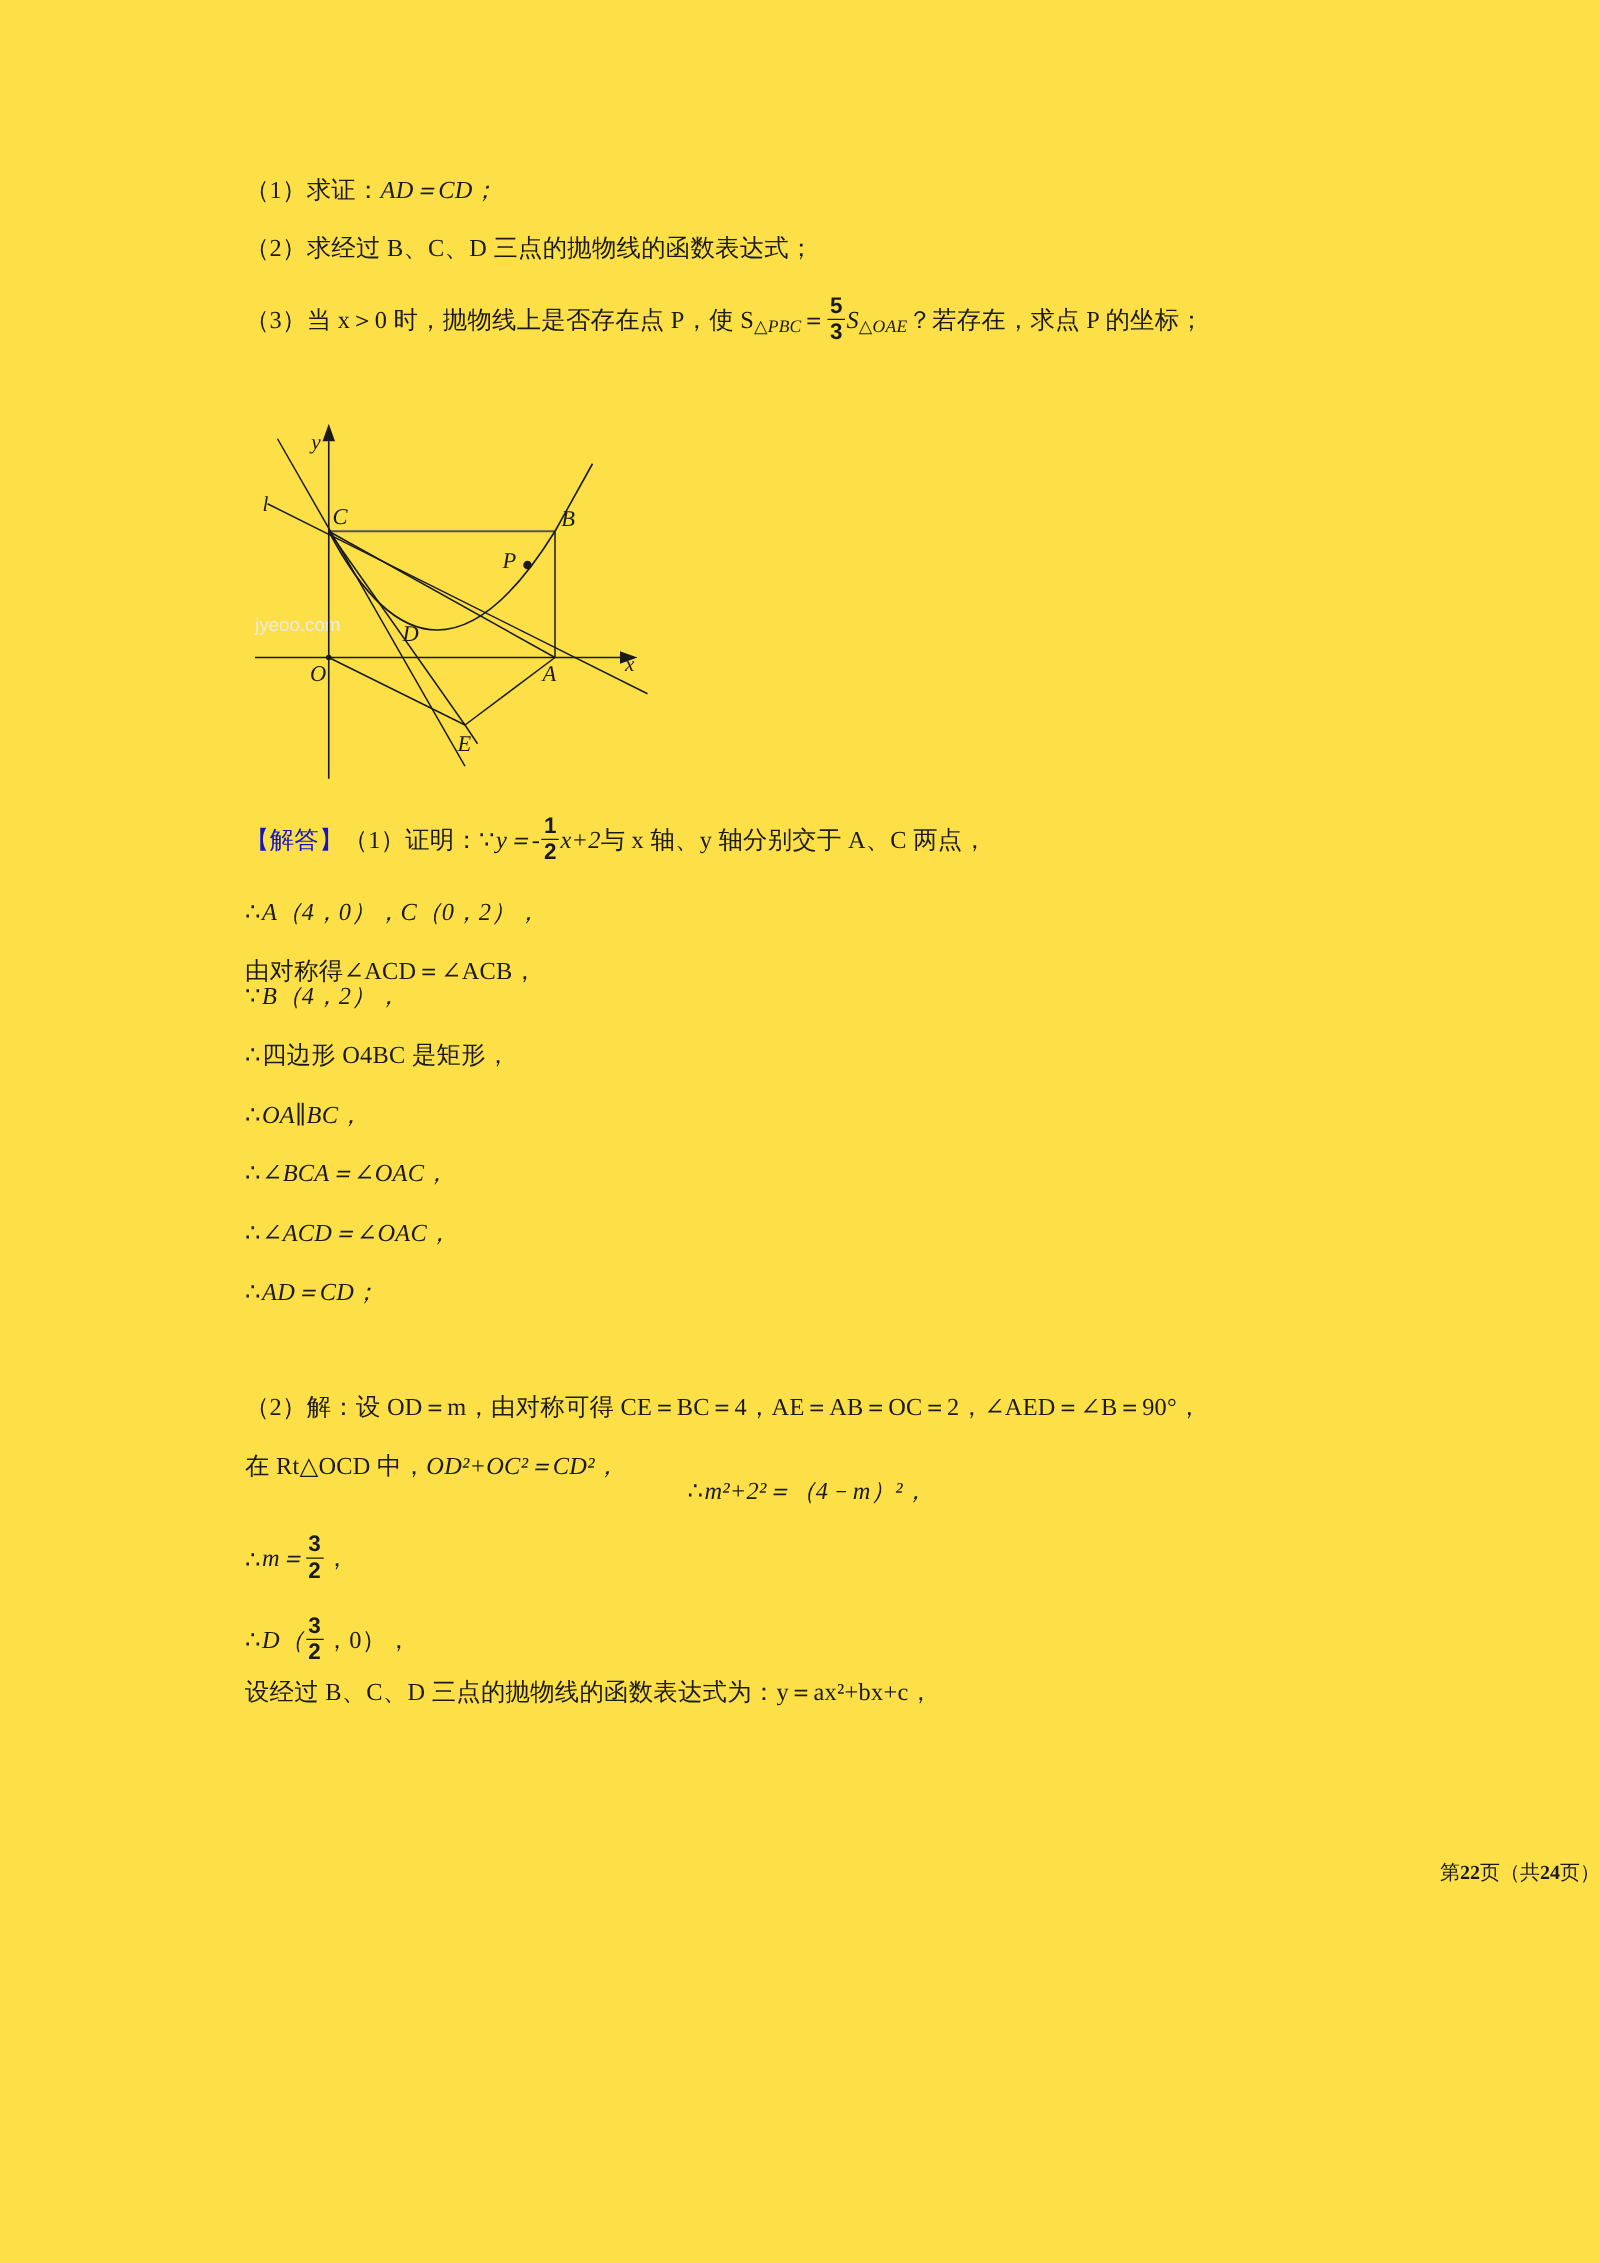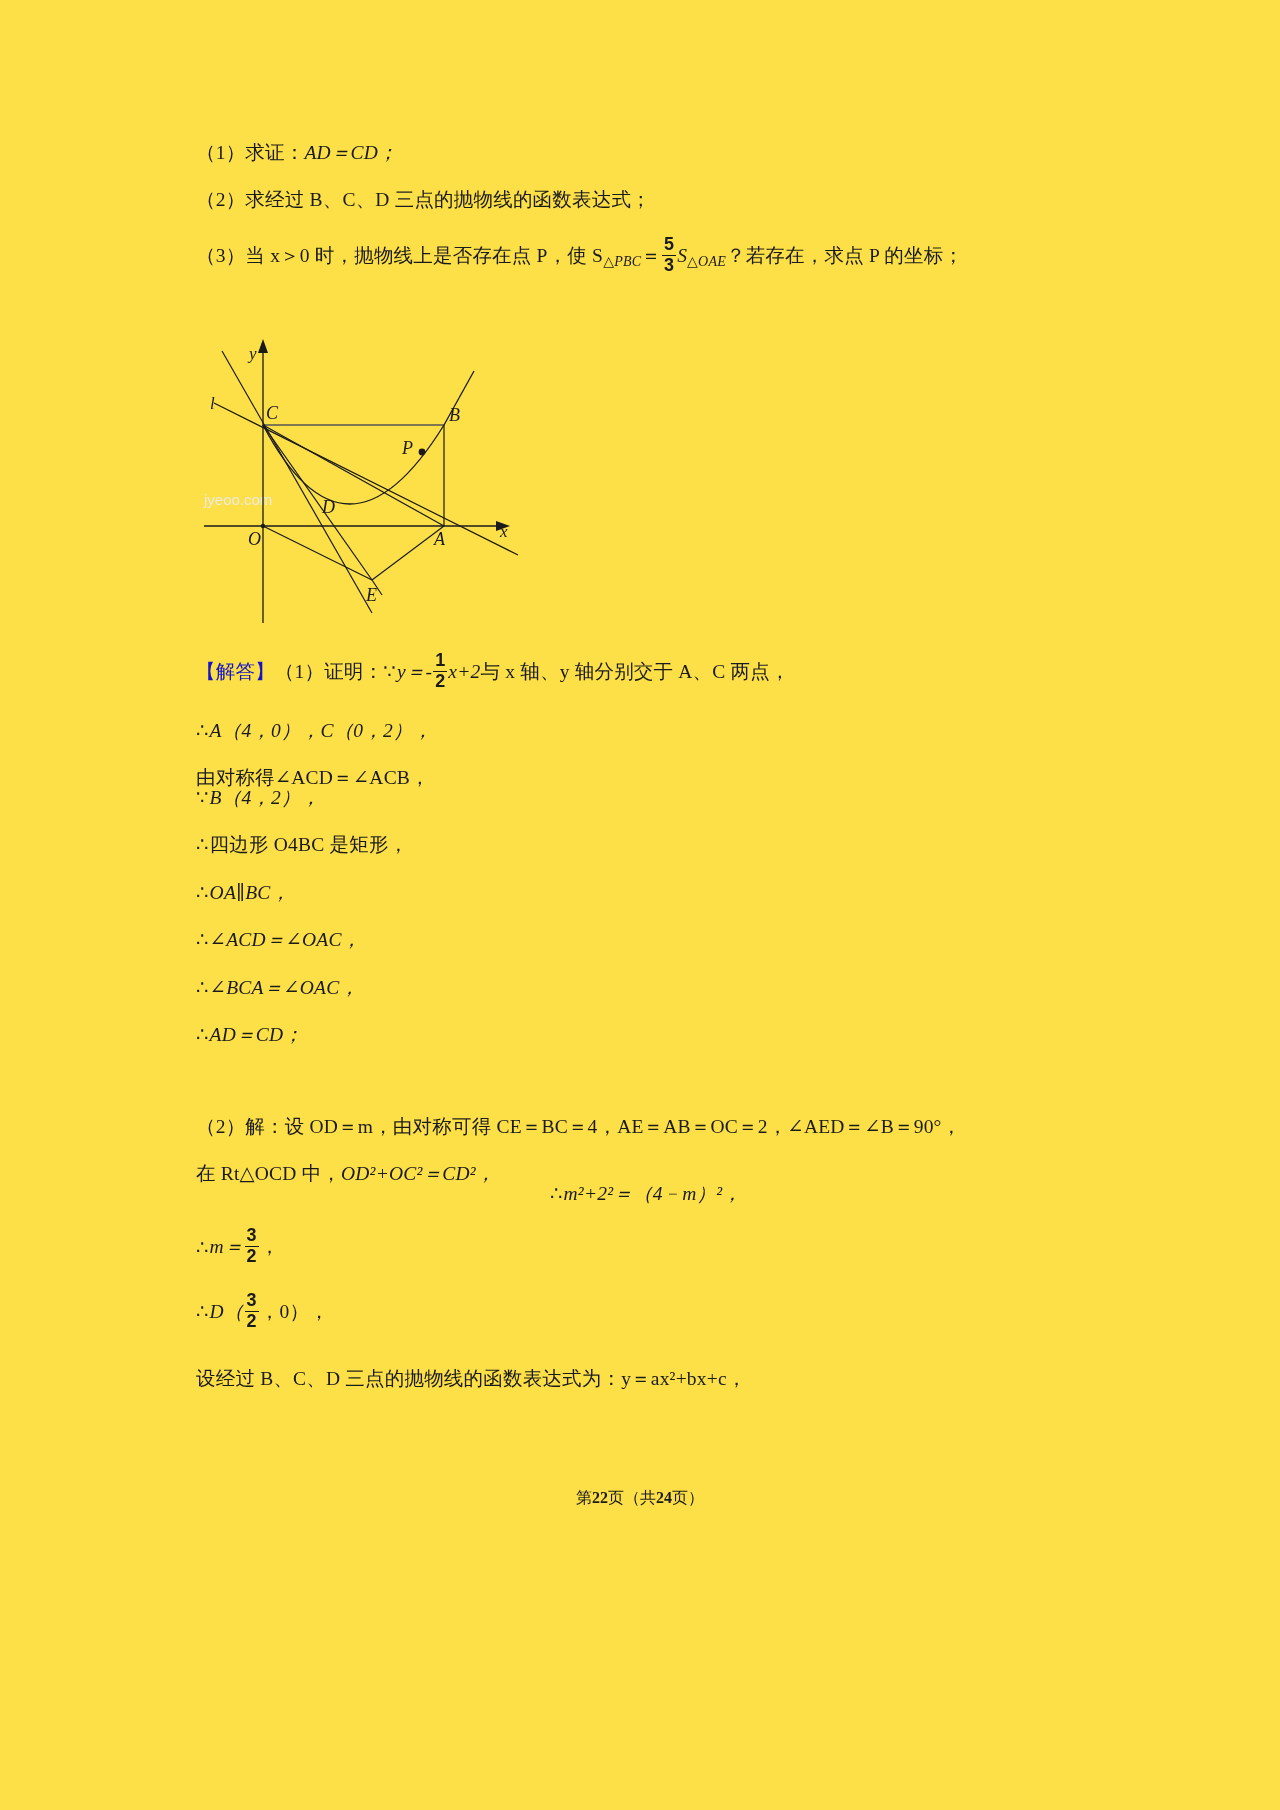--- a/index.html
+++ b/index.html
@@ -81,21 +81,21 @@
     left: 196px;
     top: 333px;
     width: 340px;
     height: 300px;
   }
   .footer {
     position: absolute;
     left: 0;
     top: 1488px;
     width: 1280px;
-    text-align: center;
+    text-align: right;
     font-size: 16px;
     color: #1a1a1a;
   }
   .footer b { font-weight: bold; }
   .tall { line-height: 1.35; }
 </style>
 </head>
 <body>
 
 <div class="page">
@@ -184,25 +184,25 @@
 
     <div class="line" style="margin-top:28px;">
       <span class="therefore">∴</span><span>四边形 O4BC 是矩形，</span>
     </div>
 
     <div class="line" style="margin-top:28px;">
       <span class="therefore">∴</span><i>OA∥BC，</i>
     </div>
 
     <div class="line" style="margin-top:28px;">
+      <span class="therefore">∴</span><i>∠BCA＝∠OAC，</i>
+    </div>
+
+    <div class="line" style="margin-top:28px;">
       <span class="therefore">∴</span><i>∠ACD＝∠OAC，</i>
-    </div>
-
-    <div class="line" style="margin-top:28px;">
-      <span class="therefore">∴</span><i>∠BCA＝∠OAC，</i>
     </div>
 
     <div class="line" style="margin-top:28px;">
       <span class="therefore">∴</span><i>AD＝CD；</i>
     </div>
 
     <div class="line" style="margin-top:72px;">
       <span>（2）</span><span>解：</span><span>设 OD＝m，由对称可得 CE＝BC＝4，AE＝AB＝OC＝2，∠AED＝∠B＝90°，</span>
     </div>
 
@@ -216,21 +216,21 @@
     </div>
 
     <div class="line tall" style="margin-top:24px;">
       <span class="therefore">∴</span><i>m＝</i><span class="frac"><span class="num">3</span><span class="den">2</span></span><span>，</span>
     </div>
 
     <div class="line tall" style="margin-top:26px;">
       <span class="therefore">∴</span><i>D（</i><span class="frac"><span class="num">3</span><span class="den">2</span></span><span>，0），</span>
     </div>
 
-    <div class="line" style="margin-top:38px;">
+    <div class="line" style="margin-top:14px;">
       <span>设经过 B、C、D 三点的抛物线的函数表达式为：y＝ax²+bx+c，</span>
     </div>
 
   </div>
 
   <div class="footer">
     <span>第</span><b>22</b><span>页（共</span><b>24</b><span>页）</span>
   </div>
 
 </div>

